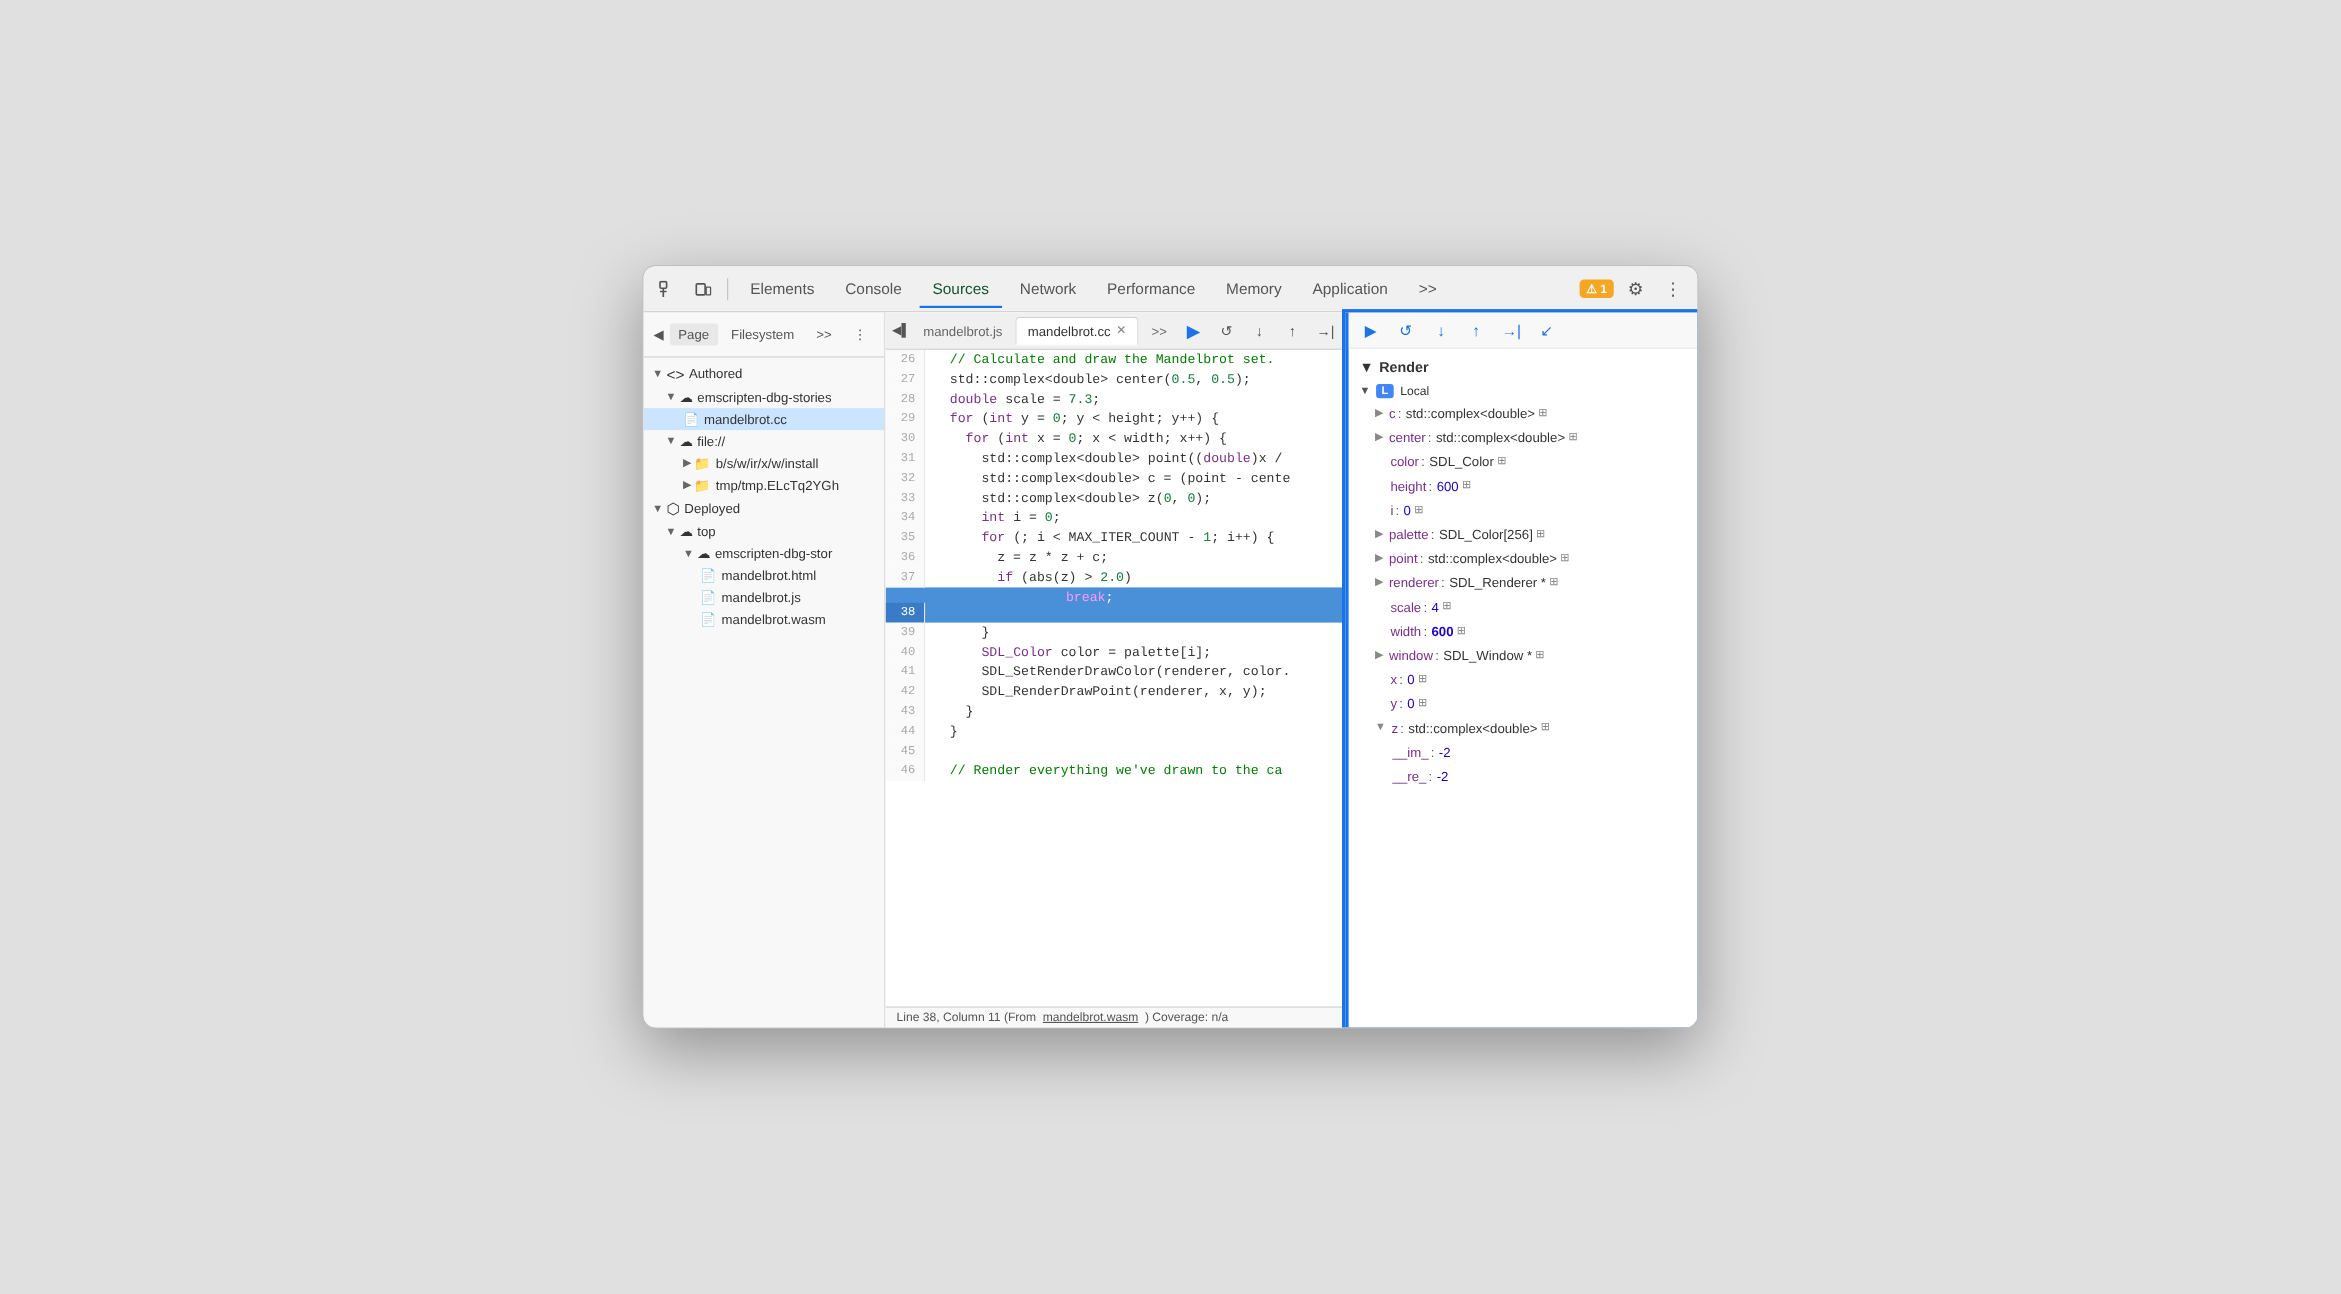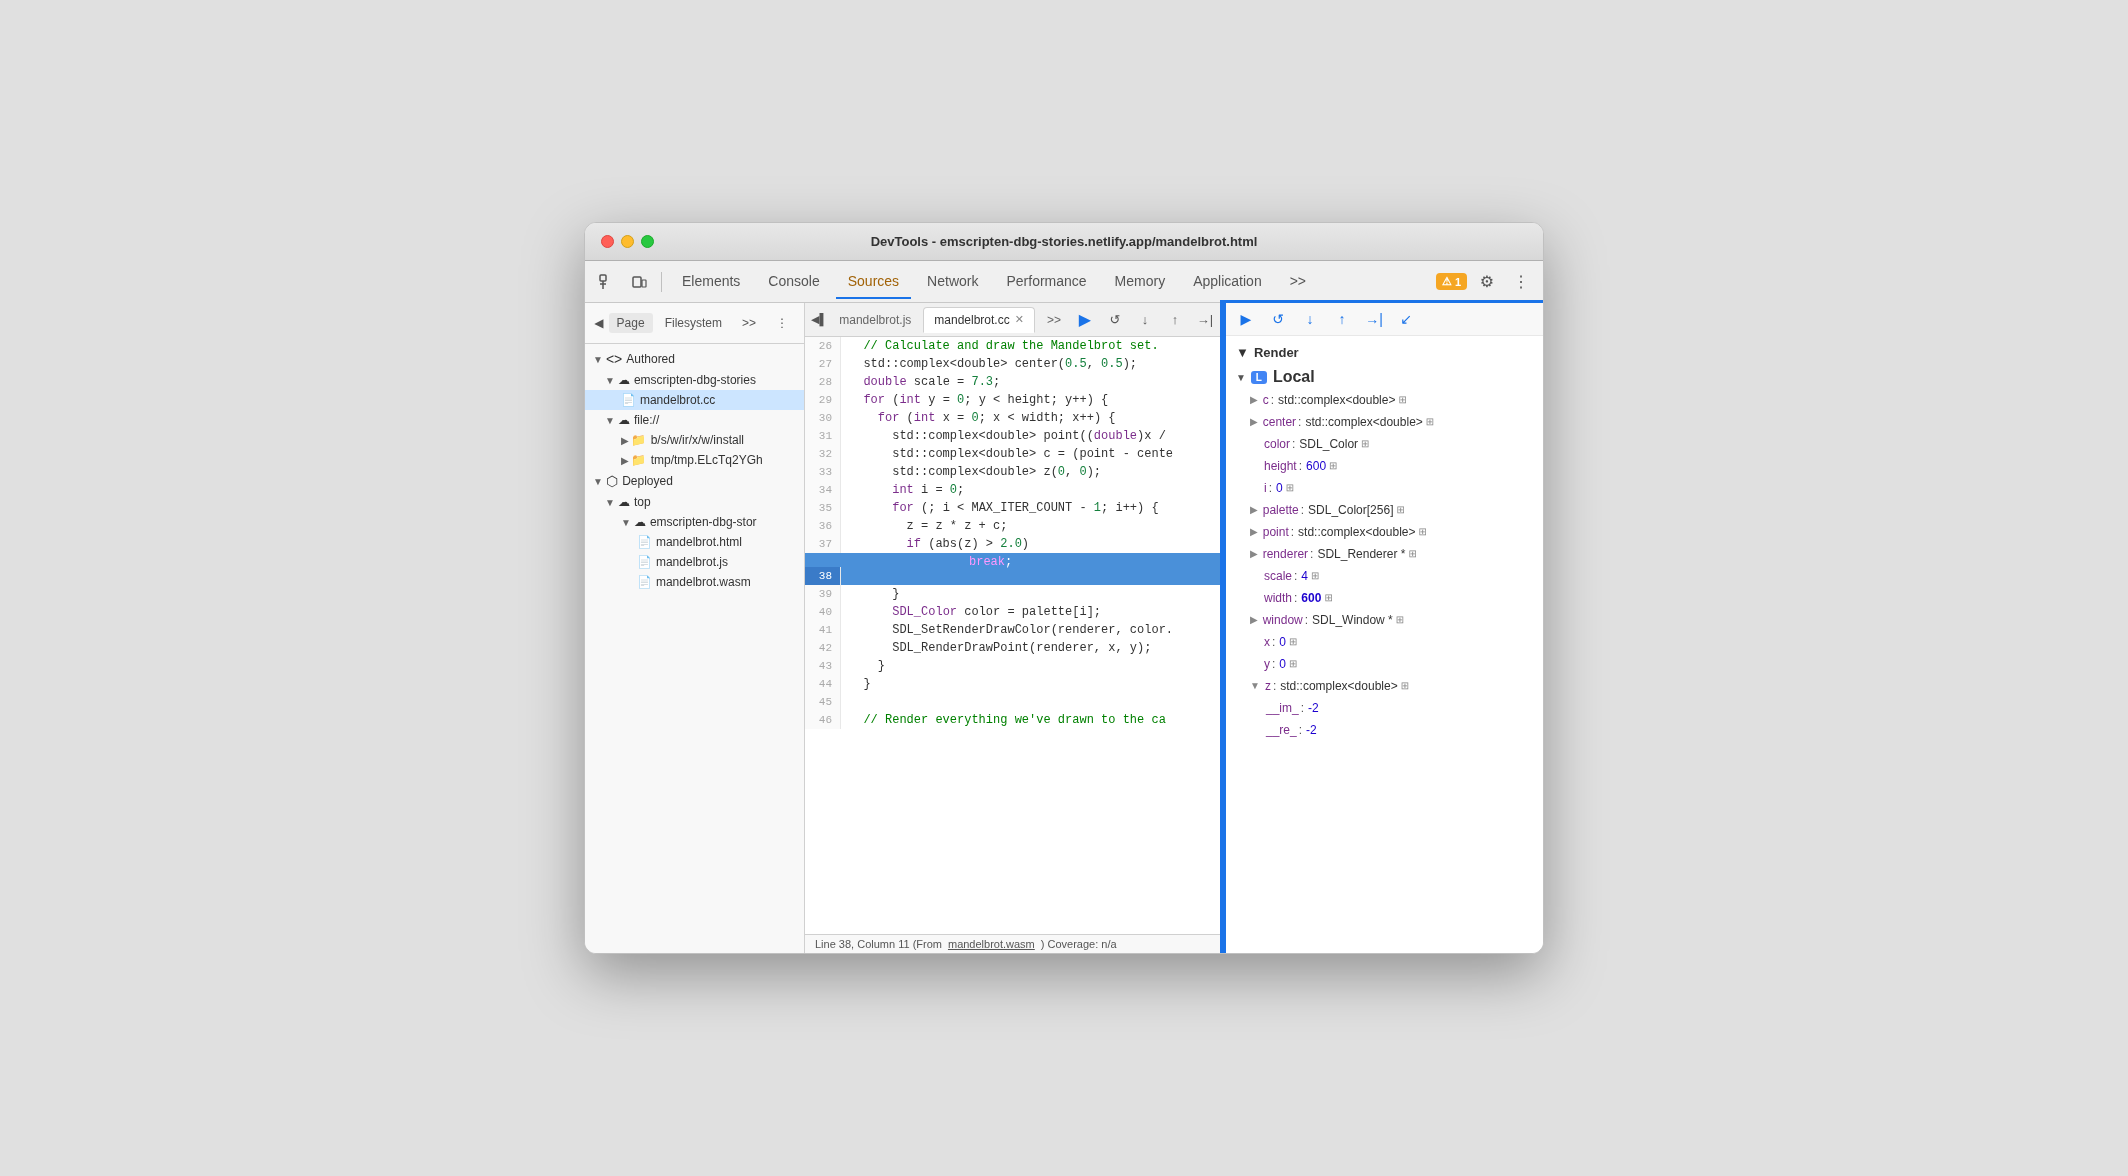--- a/index.html
+++ b/index.html
@@ -81,21 +81,21 @@
     }
     .tab-item {
       padding: 8px 12px;
       font-size: 14px;
       color: #555;
       cursor: pointer;
       border-bottom: 2px solid transparent;
       white-space: nowrap;
     }
     .tab-item.active {
-      color: #a16207;
+      color: #14532d;
       border-bottom: 2px solid #1a73e8;
     }
     .toolbar-right {
       margin-left: auto;
       display: flex;
       align-items: center;
       gap: 6px;
     }
     .warning-badge {
       background: #f5a623;
@@ -315,22 +315,22 @@
       color: white;
       font-size: 10px;
       font-weight: bold;
       padding: 1px 4px;
       border-radius: 3px;
       margin-right: 6px;
       min-width: 16px;
       text-align: center;
     }
     .scope-section-label {
-      font-size: 16px;
-      font-weight: 700;
+      font-size: 11px;
+      font-weight: 400;
       color: #333;
     }
     .scope-row {
       display: flex;
       align-items: center;
       padding: 2px 10px 2px 24px;
       font-size: 12px;
       line-height: 18px;
     }
     .scope-row .arrow { margin-right: 5px; color: #888; font-size: 10px; }
@@ -339,28 +339,20 @@
     .scope-val { color: #333; }
     .scope-val-num { color: #1c00cf; }
     .scope-icon { font-size: 10px; color: #888; margin-left: 3px; }
     .scope-indent { padding-left: 40px; }
   </style>
 </head>
 <body>
 
 <div class="window">
 
-  <div class="titlebar">
-    <div class="traffic-lights">
-      <div class="tl tl-red"></div>
-      <div class="tl tl-yellow"></div>
-      <div class="tl tl-green"></div>
-    </div>
-    <div class="titlebar-title">DevTools - emscripten-dbg-stories.netlify.app/mandelbrot.html</div>
-  </div>
 
   <div class="toolbar">
     <div class="toolbar-icon" title="Inspect element">
       <svg width="16" height="16" viewBox="0 0 16 16" fill="none">
         <rect x="1" y="1" width="6" height="6" rx="1" stroke="#555" stroke-width="1.5" fill="none"></rect>
         <line x1="4" y1="7" x2="4" y2="15" stroke="#555" stroke-width="1.5"></line>
         <line x1="1" y1="10" x2="7" y2="10" stroke="#555" stroke-width="1.5"></line>
       </svg>
     </div>
     <div class="toolbar-icon" title="Toggle device">

